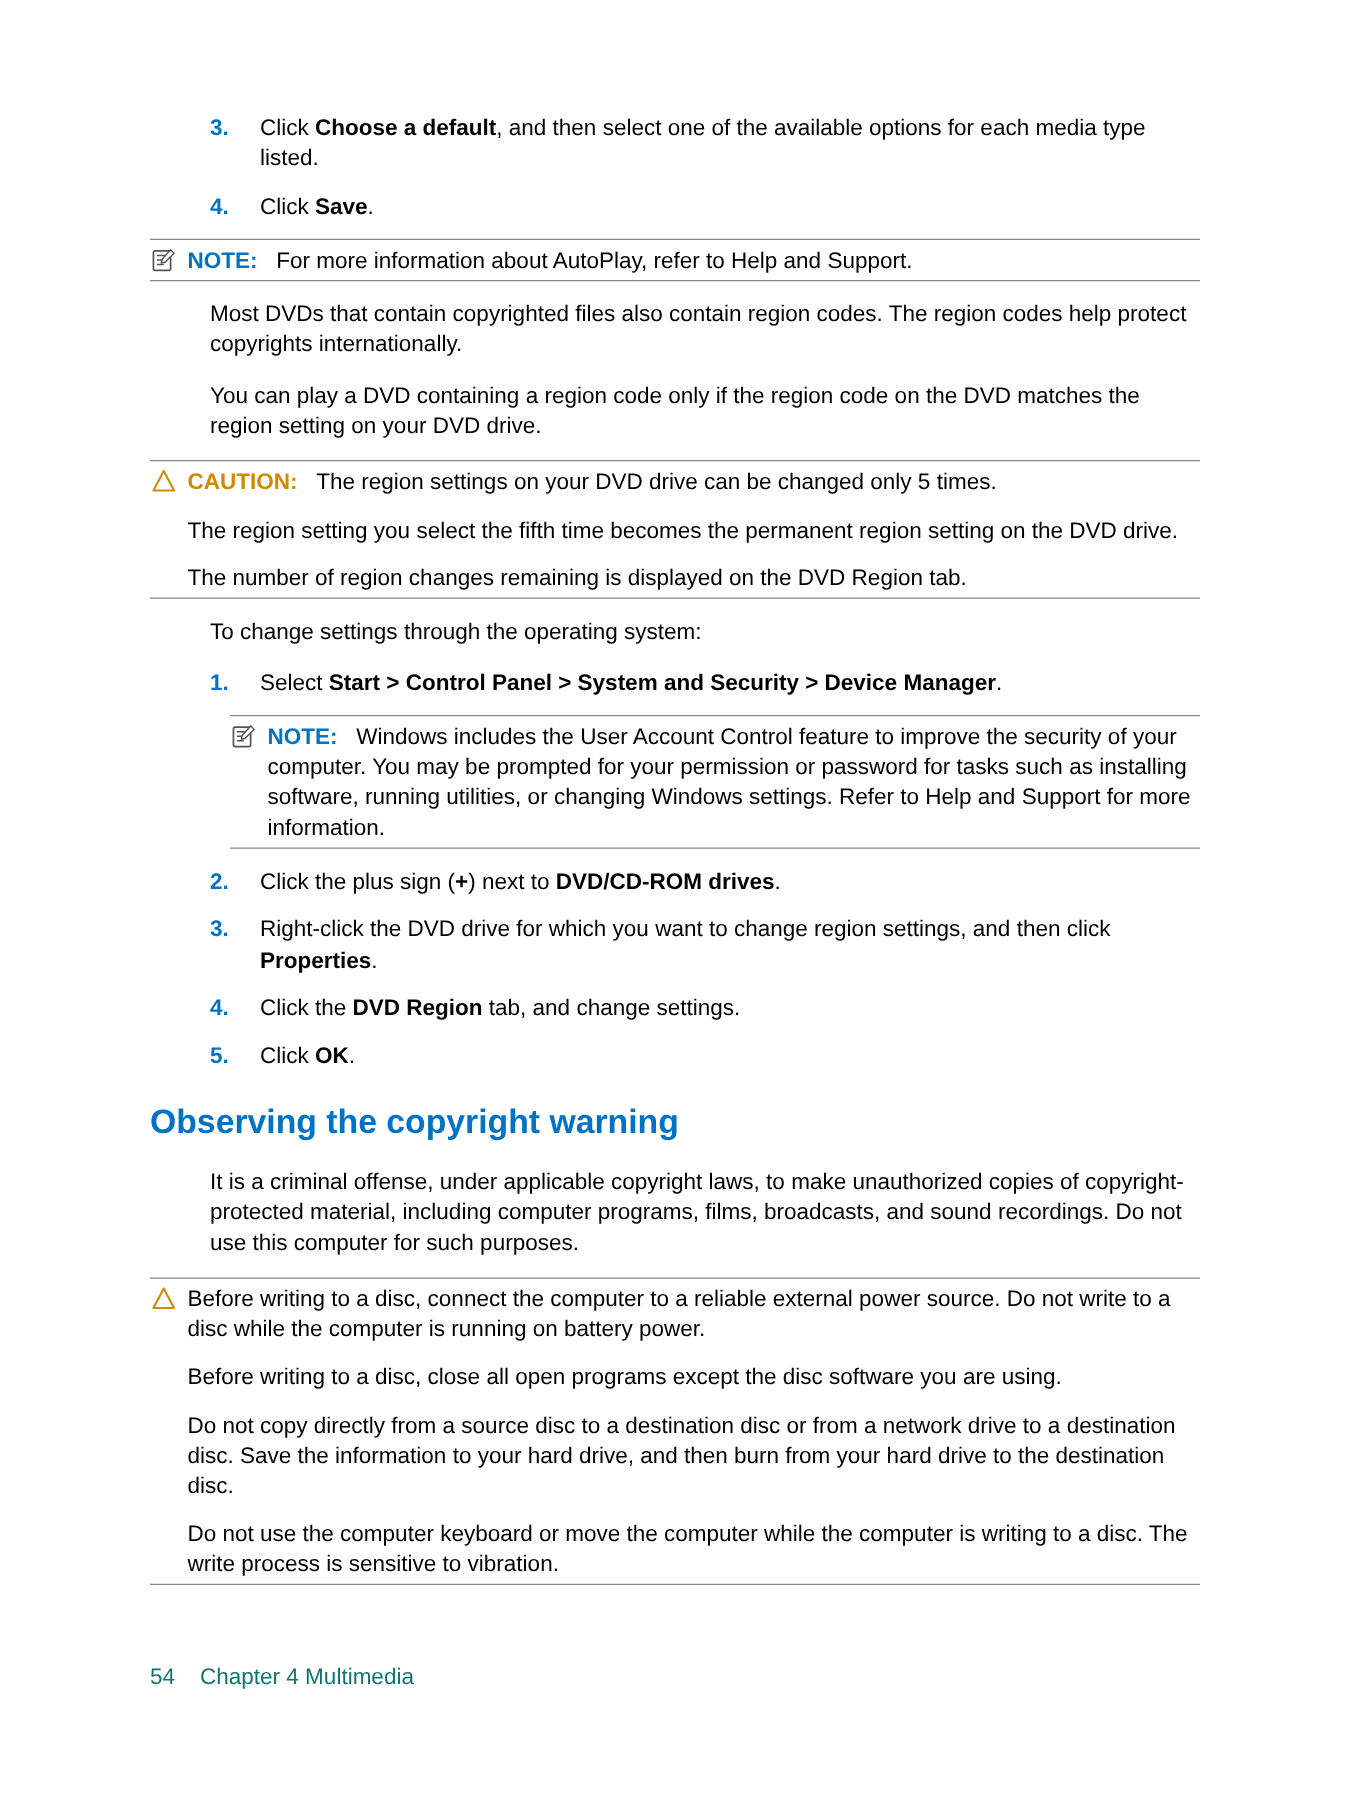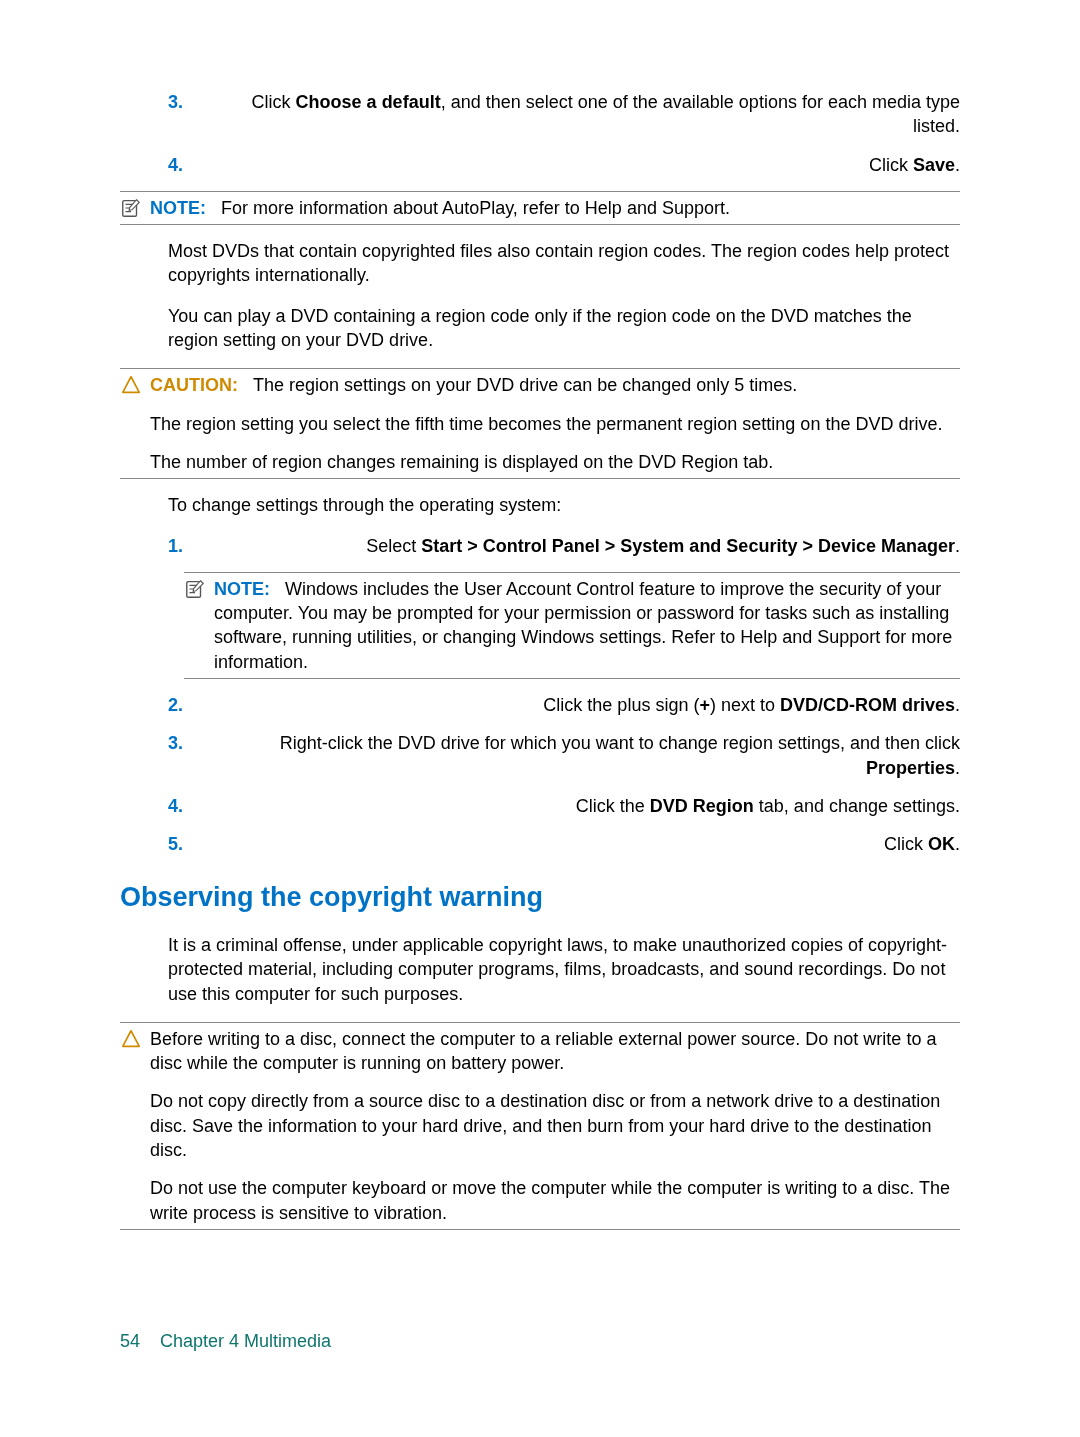--- a/index.html
+++ b/index.html
@@ -30,21 +30,20 @@
     margin-bottom: 14px;
   }
   .ol-num {
     width: 40px;
     flex: 0 0 40px;
     color: #0073c6;
     font-weight: bold;
   }
   .ol-body {
     flex: 1;
-    text-align: right;
   }
   .indent-main {
     margin-left: 48px;
   }
   .indent-list {
     margin-left: 48px;
   }
   .bold { font-weight: bold; }
   .callout {
     border-top: 1px solid #888888;
@@ -224,20 +223,21 @@
 
   <div class="callout" style="display:block;">
     <div style="display:flex; gap:8px;">
       <div class="callout-icon">
         <svg class="icon-svg" viewBox="0 0 24 24" width="22" height="22">
           <path d="M12 3 L21 20 H3 Z" fill="none" stroke="#d08a00" stroke-width="1.8" stroke-linejoin="round"></path>
         </svg>
       </div>
       <div class="callout-text">
         <p class="callout-para">Before writing to a disc, connect the computer to a reliable external power source. Do not write to a disc while the computer is running on battery power.</p>
+        <p class="callout-para">Before writing to a disc, close all open programs except the disc software you are using.</p>
         <p class="callout-para">Do not copy directly from a source disc to a destination disc or from a network drive to a destination disc. Save the information to your hard drive, and then burn from your hard drive to the destination disc.</p>
         <p class="callout-para">Do not use the computer keyboard or move the computer while the computer is writing to a disc. The write process is sensitive to vibration.</p>
       </div>
     </div>
   </div>
 
 </div>
 
 <div class="footer">
   <span>54</span>&nbsp;&nbsp;&nbsp;&nbsp;<span>Chapter 4   Multimedia</span>

